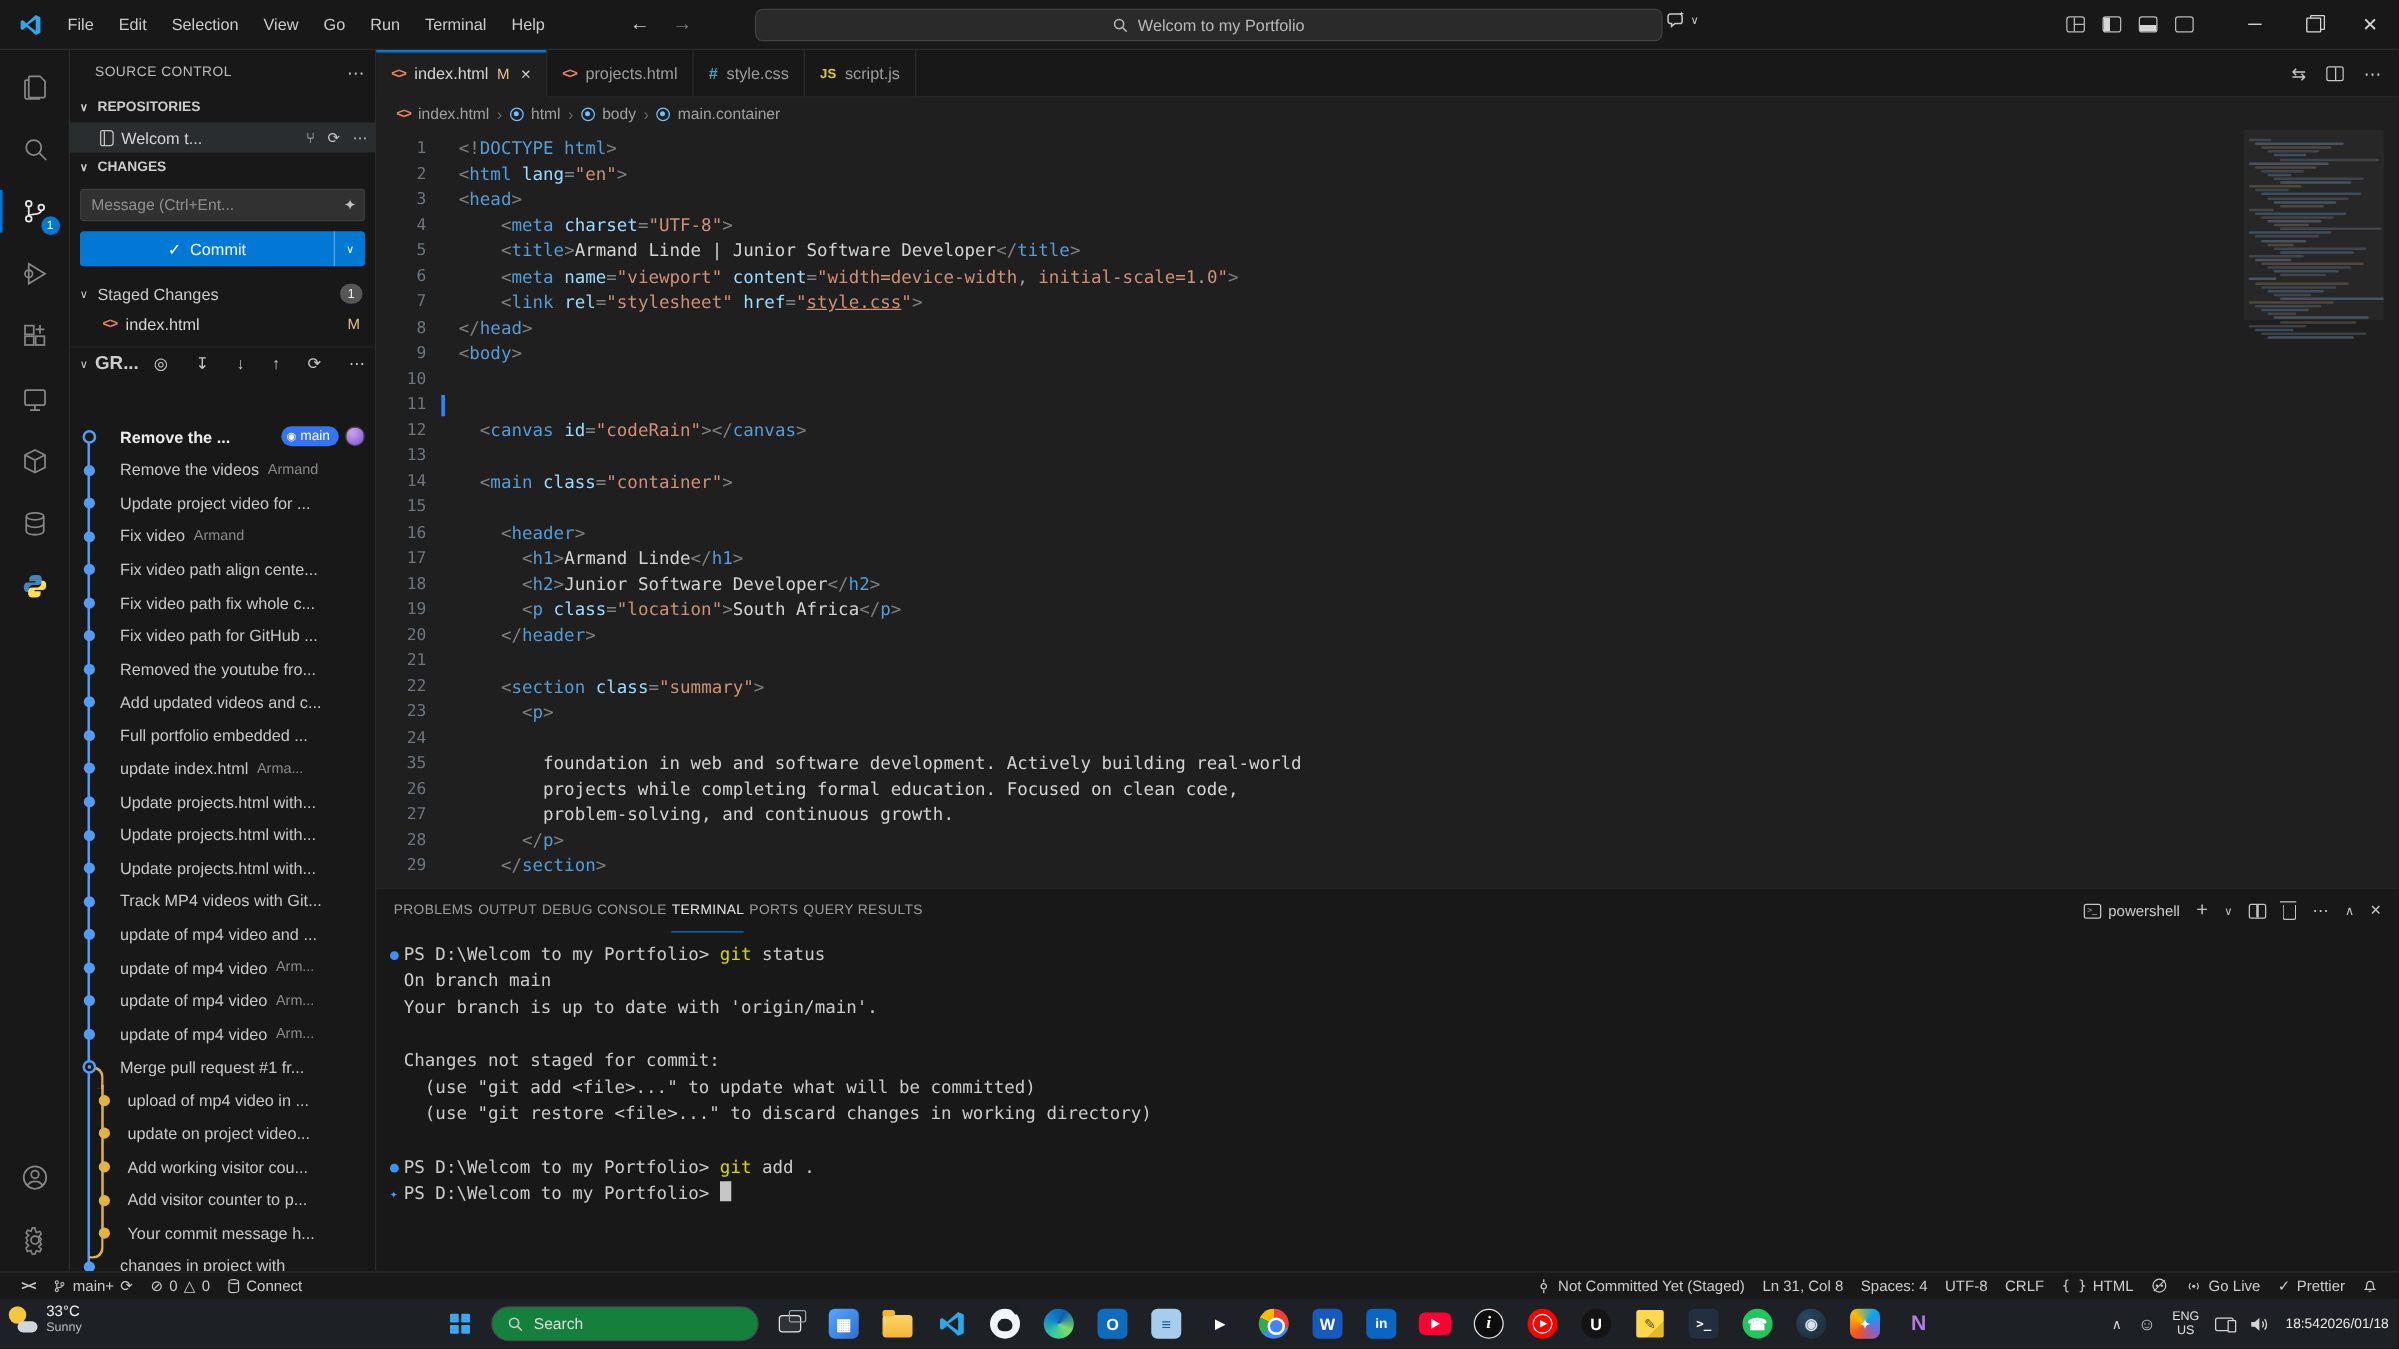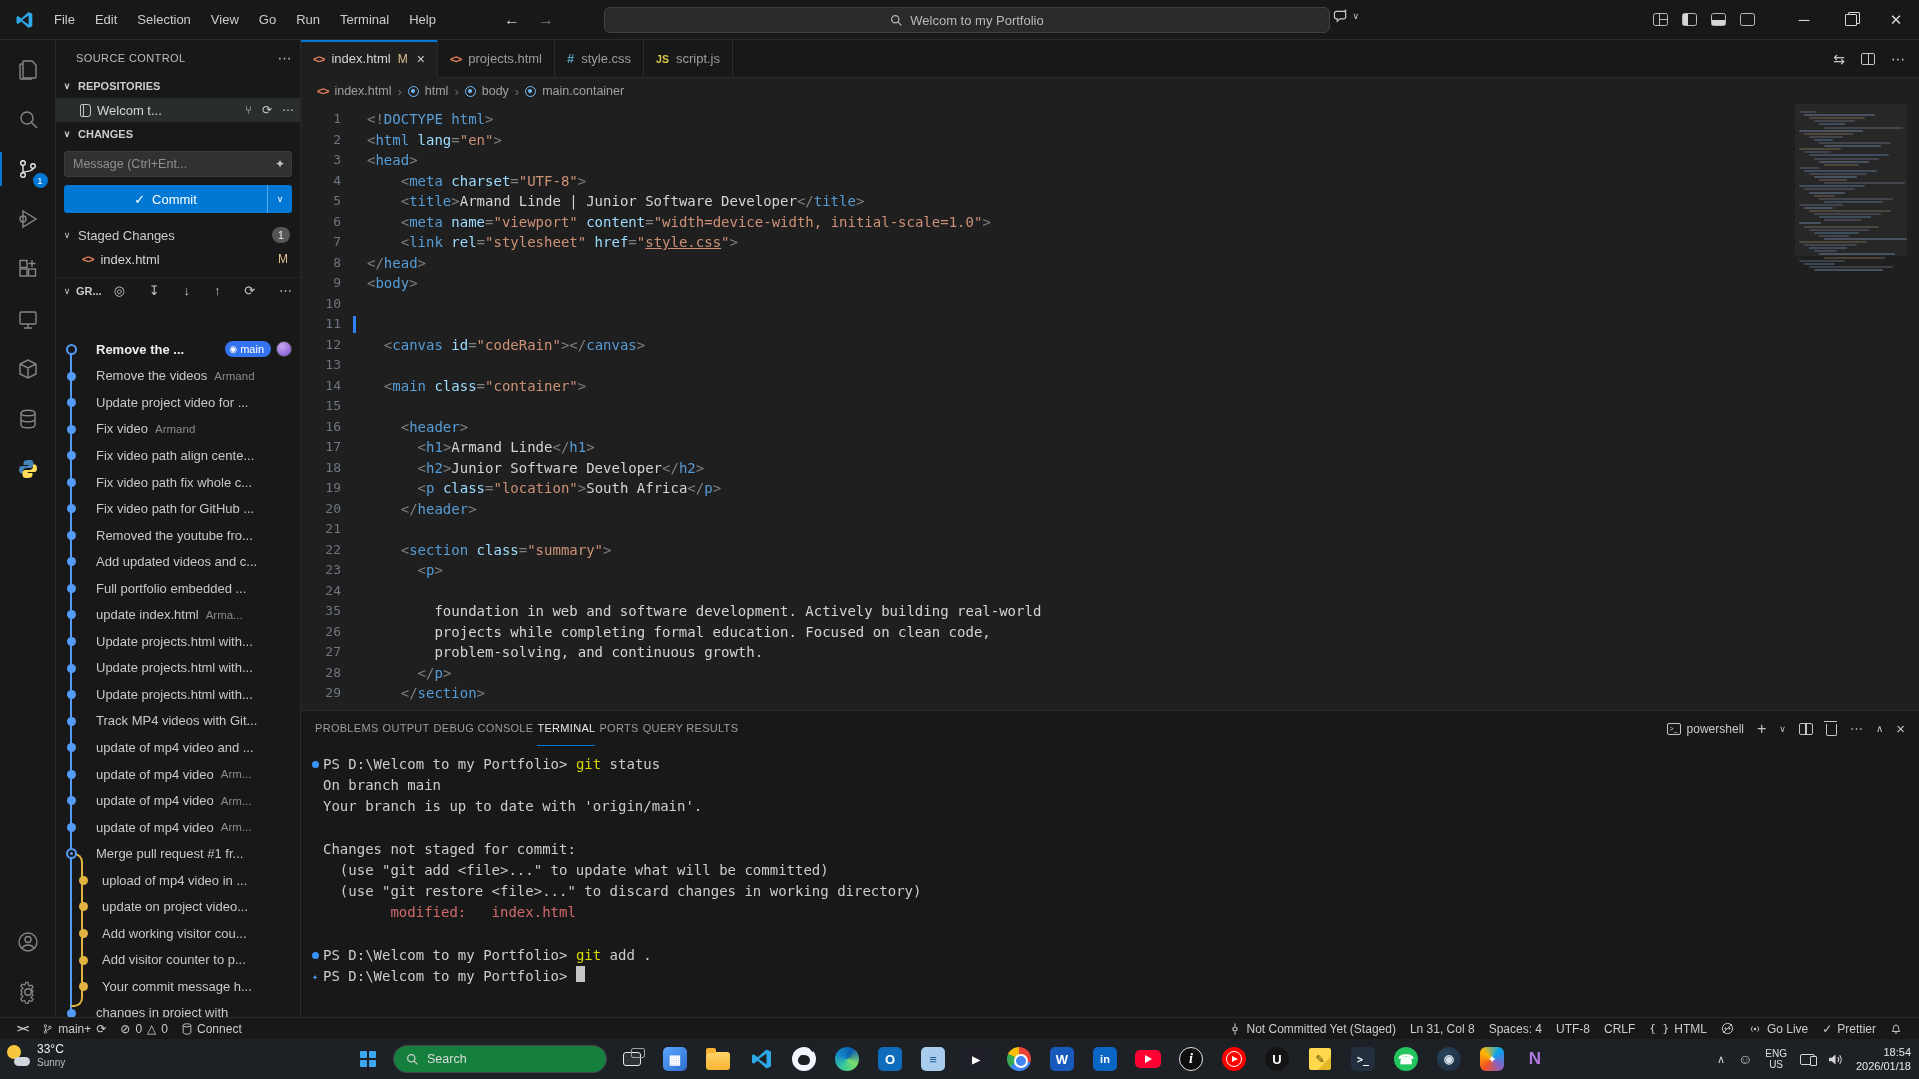--- a/index.html
+++ b/index.html
@@ -54,21 +54,21 @@
   .msg-input .spark{margin-left:auto;color:#c0c0c0;font-size:12px;}
   .commit-btn{margin:8px 8px 0 8px;height:28px;background:#0078d4;border-radius:3px;display:flex;align-items:stretch;color:#fff;}
   .commit-btn .main{flex:1;display:flex;align-items:center;justify-content:center;gap:7px;font-size:13px;}
   .commit-btn .dd{width:25px;border-left:1px solid rgba(255,255,255,.35);display:flex;align-items:center;justify-content:center;font-size:9px;}
   .staged-hdr{margin-top:10px;height:24px;display:flex;align-items:center;gap:4px;padding:0 10px 0 4px;color:#cccccc;}
   .cnt-badge{margin-left:auto;min-width:18px;height:16px;border-radius:9px;background:#565656;color:#eee;font-size:10.5px;display:flex;align-items:center;justify-content:center;padding:0 5px;}
   .file-row{height:24px;display:flex;align-items:center;gap:7px;padding:0 12px 0 26px;color:#d5d5d5;}
   .tagico{color:#e8845c;font-weight:bold;font-size:11.5px;letter-spacing:-1px;}
   .file-row .fstat{margin-left:auto;color:#e2c08d;font-size:12px;}
   .graph-hdr{height:26px;display:flex;align-items:center;gap:2px;padding:0 8px 0 4px;border-top:1px solid #242424;margin-top:6px;color:#cccccc;}
-  .graph-hdr .glabel{font-size:11px;font-weight:bold;}
+  .graph-hdr .glabel{font-size:15px;font-weight:bold;}
   .graph-hdr .gicons{display:flex;flex:1;justify-content:space-between;margin-left:10px;color:#c5c5c5;font-size:13px;}
   #commits{position:absolute;left:0;right:0;top:296px;bottom:0;overflow:hidden;}
   #graph-overlay{position:absolute;inset:0;pointer-events:none;}
   .crow{height:26.55px;position:relative;display:flex;align-items:center;padding-left:40px;padding-right:8px;color:#c8c8c8;font-size:13px;white-space:nowrap;}
   .crow.yellow{padding-left:46px;}
   .cmsg{overflow:hidden;text-overflow:clip;}
   .crow.head .cmsg{font-weight:bold;color:#ececec;}
   .cauthor{margin-left:7px;color:#8a8a8a;font-size:11.5px;}
   .dot{position:absolute;width:9px;height:9px;border-radius:50%;top:9px;}
   .dot.b{left:10.5px;background:#539bf5;}
@@ -171,21 +171,21 @@
   .ic-ytm:before{content:"";position:absolute;left:4px;top:4px;right:4px;bottom:4px;border:1.5px solid #fff;border-radius:50%;}
   .ic-ytm:after{content:"";width:0;height:0;border-left:6px solid #fff;border-top:3.5px solid transparent;border-bottom:3.5px solid transparent;margin-left:2px;}
   .ic-sticky{width:22px;height:22px;background:linear-gradient(135deg,#ffd84d 70%,#e3b928 70%);border-radius:2px;display:flex;align-items:center;justify-content:center;color:#5b4a00;font-size:11px;}
   .ic-copilot{width:24px;height:24px;border-radius:6px;background:conic-gradient(from 220deg,#f35325,#ffb900,#05a6f0,#8661c5,#f35325);display:flex;align-items:center;justify-content:center;color:#fff;font-size:11px;}
   .icsvg{width:24px;height:24px;}
   .tray{position:absolute;right:8px;top:0;height:40px;display:flex;align-items:center;gap:13px;}
   .tray .chev-up{color:#d5d5d5;font-size:11px;}
   .lang{display:flex;flex-direction:column;align-items:center;line-height:1.15;font-size:10px;color:#e0e0e0;}
   .mon-ic{width:15px;height:11px;border:1.3px solid #d5d5d5;border-radius:2px;position:relative;}
   .mon-ic:after{content:"";position:absolute;right:-3px;bottom:-2px;width:5px;height:8px;background:#1d2024;border:1.3px solid #d5d5d5;border-radius:1px;}
-  .clock{display:flex;flex-direction:column;align-items:flex-end;line-height:1.3;font-size:11px;color:#e8e8e8;}
+  .clock{display:flex;flex-direction:row;align-items:flex-end;line-height:1.3;font-size:11px;color:#e8e8e8;}
 </style>
 </head>
 <body>
 
 <div class="window">
 
   <div class="titlebar">
     <svg class="vscode-logo" viewBox="0 0 24 24">
         <path fill="#2da7e8" d="M17.5 2.5L22 4.5v15l-4.5 2-8.8-7.8-3.9 3-1.8-1v-7.4l1.8-1 3.9 3 8.8-7.8zM9.8 12l7.7 5.5v-11L9.8 12z"></path>
       </svg>
@@ -646,21 +646,20 @@
           </span>
         </div>
         <div class="terminal" id="terminal">
             <div class="trow"><span class="tmark"><span class="tdot"></span></span><span class="tc-w">PS D:\Welcom to my Portfolio&gt; </span><span class="tc-y">git</span><span class="tc-w"> status</span></div>
             <div class="trow"><span class="tmark"></span><span class="tc-w">On branch main</span></div>
             <div class="trow"><span class="tmark"></span><span class="tc-w">Your branch is up to date with 'origin/main'.</span></div>
             <div class="trow"><span class="tmark"></span><span class="tc-w"> </span></div>
             <div class="trow"><span class="tmark"></span><span class="tc-w">Changes not staged for commit:</span></div>
             <div class="trow"><span class="tmark"></span><span class="tc-w">  (use "git add &lt;file&gt;..." to update what will be committed)</span></div>
             <div class="trow"><span class="tmark"></span><span class="tc-w">  (use "git restore &lt;file&gt;..." to discard changes in working directory)</span></div>
-            <div class="trow"><span class="tmark"></span><span class="tc-r">        modified:   index.html</span></div>
             <div class="trow"><span class="tmark"></span><span class="tc-w"> </span></div>
             <div class="trow"><span class="tmark"></span></div>
             <div class="trow"><span class="tmark"><span class="tdot"></span></span><span class="tc-w">PS D:\Welcom to my Portfolio&gt; </span><span class="tc-y">git</span><span class="tc-w"> add .</span></div>
             <div class="trow"><span class="tmark"><span class="tspark">✦</span></span><span class="tc-w">PS D:\Welcom to my Portfolio&gt; </span><span class="tcur"></span></div>
           </div>
       </div>
     </div>
   </div>
 
   <div class="statusbar">

